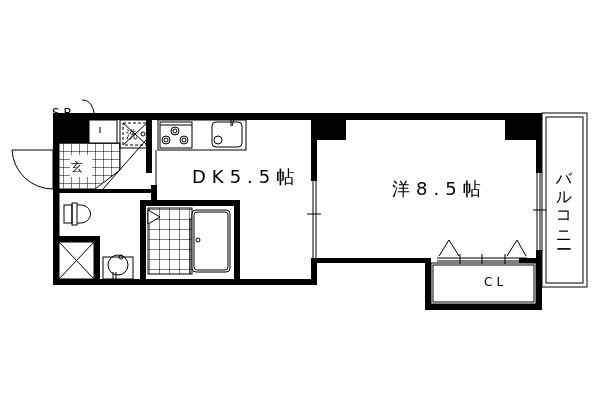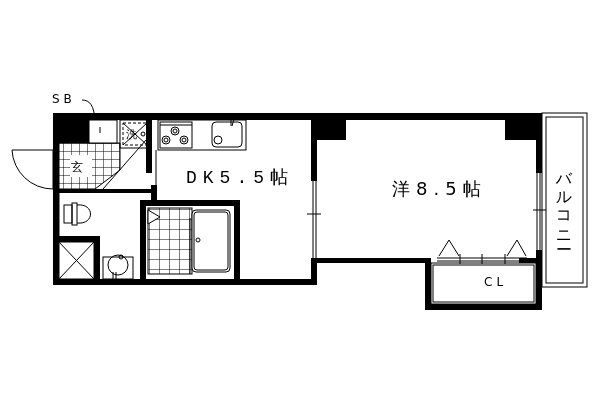--- a/index.html
+++ b/index.html
@@ -156,19 +156,19 @@
     <polygon points="148,210 160,217 148,224" fill="#fff"></polygon>
     <rect x="192" y="210" width="38" height="62" rx="4" fill="#fff"></rect>
     <rect x="194" y="212" width="34" height="58" rx="3" fill="none"></rect>
     <circle cx="198" cy="240" r="2" fill="#fff"></circle>
     <line x1="190" y1="218" x2="190" y2="274"></line>
   </g>
 
   <path d="M82 100 C90 100 94 106 95 120" fill="none" stroke="#000"></path>
 </svg>
 
-<div class="lbl small-label" style="left:52px;top:92px;">SB</div>
+<div class="lbl small-label" style="left:52px;top:106px;">SB</div>
 <div class="lbl fix-label" style="left:71px;top:159px;">玄</div>
 <div class="lbl fix-label" style="left:126px;top:127px;font-size:11px;">洗</div>
-<div class="lbl room-label" style="left:186px;top:165px;font-family:Liberation Mono, monospace;">DK5.5帖</div>
+<div class="lbl room-label" style="left:192px;top:165px;">DK5.5帖</div>
 <div class="lbl room-label" style="left:392px;top:177px;">洋8.5帖</div>
 <div class="lbl small-label" style="left:484px;top:275px;">CL</div>
 <div class="lbl vert" style="left:553px;top:160px;">バルコニー</div>
 
 </body></html>

